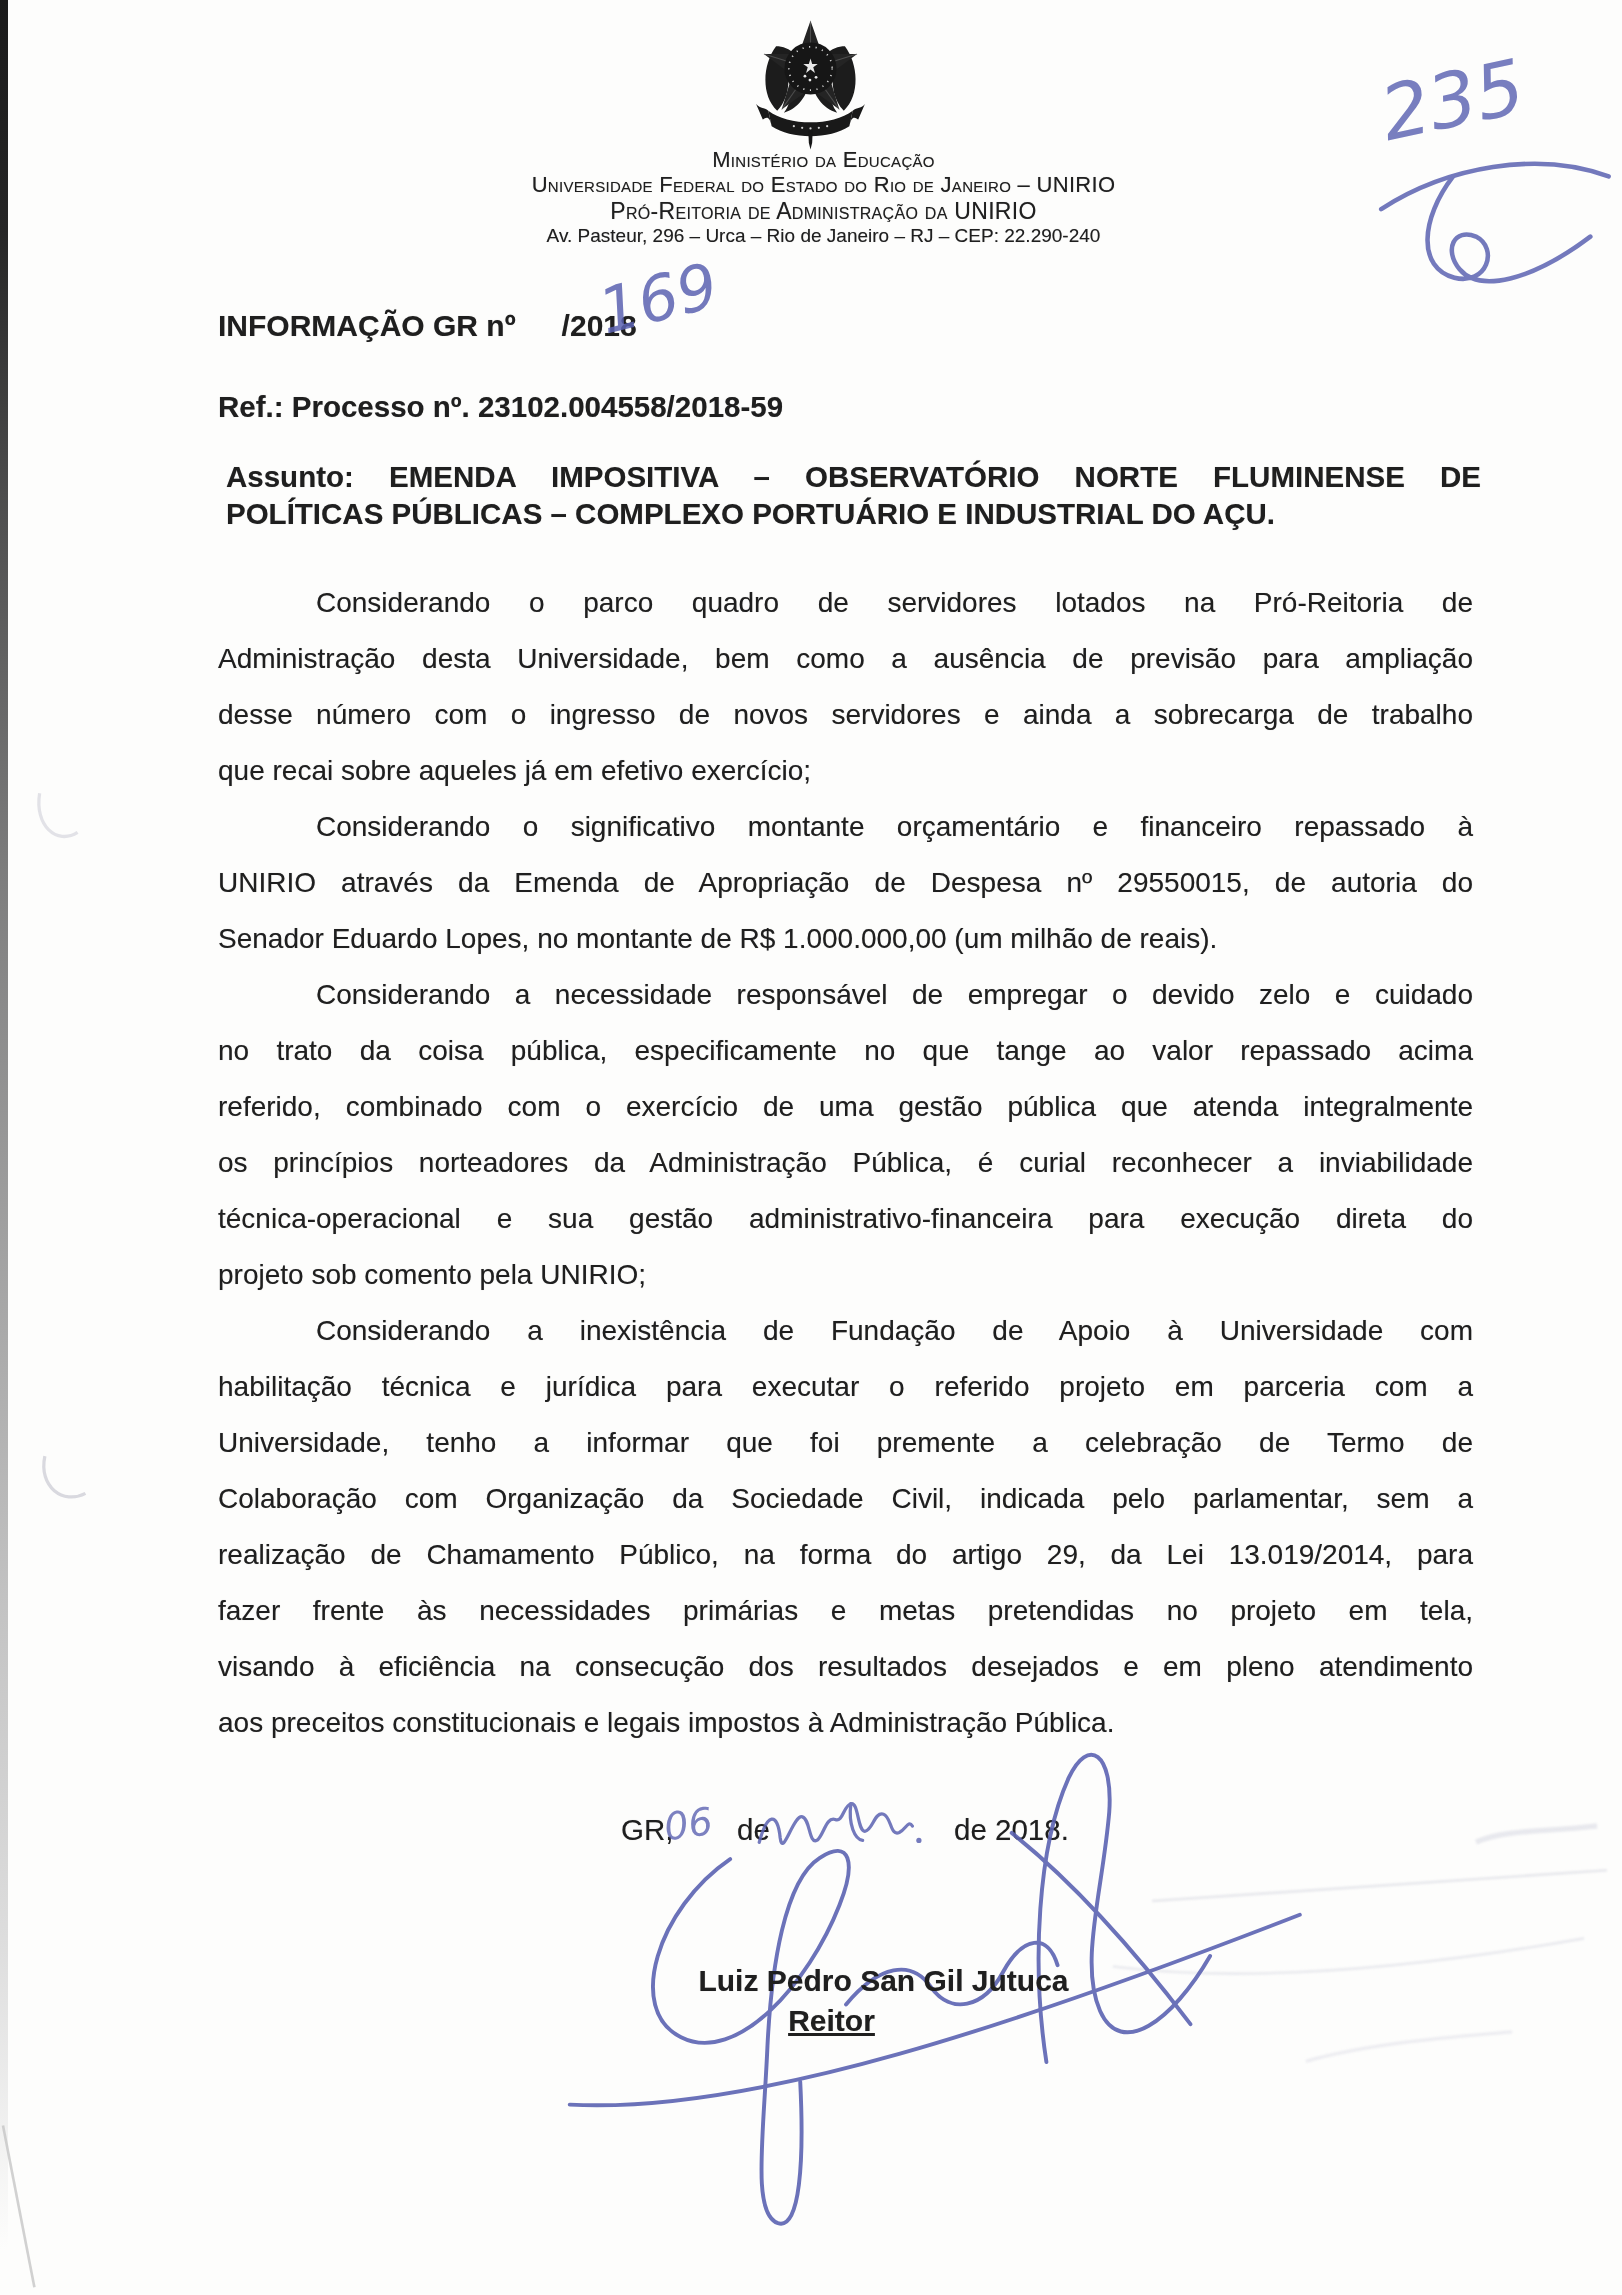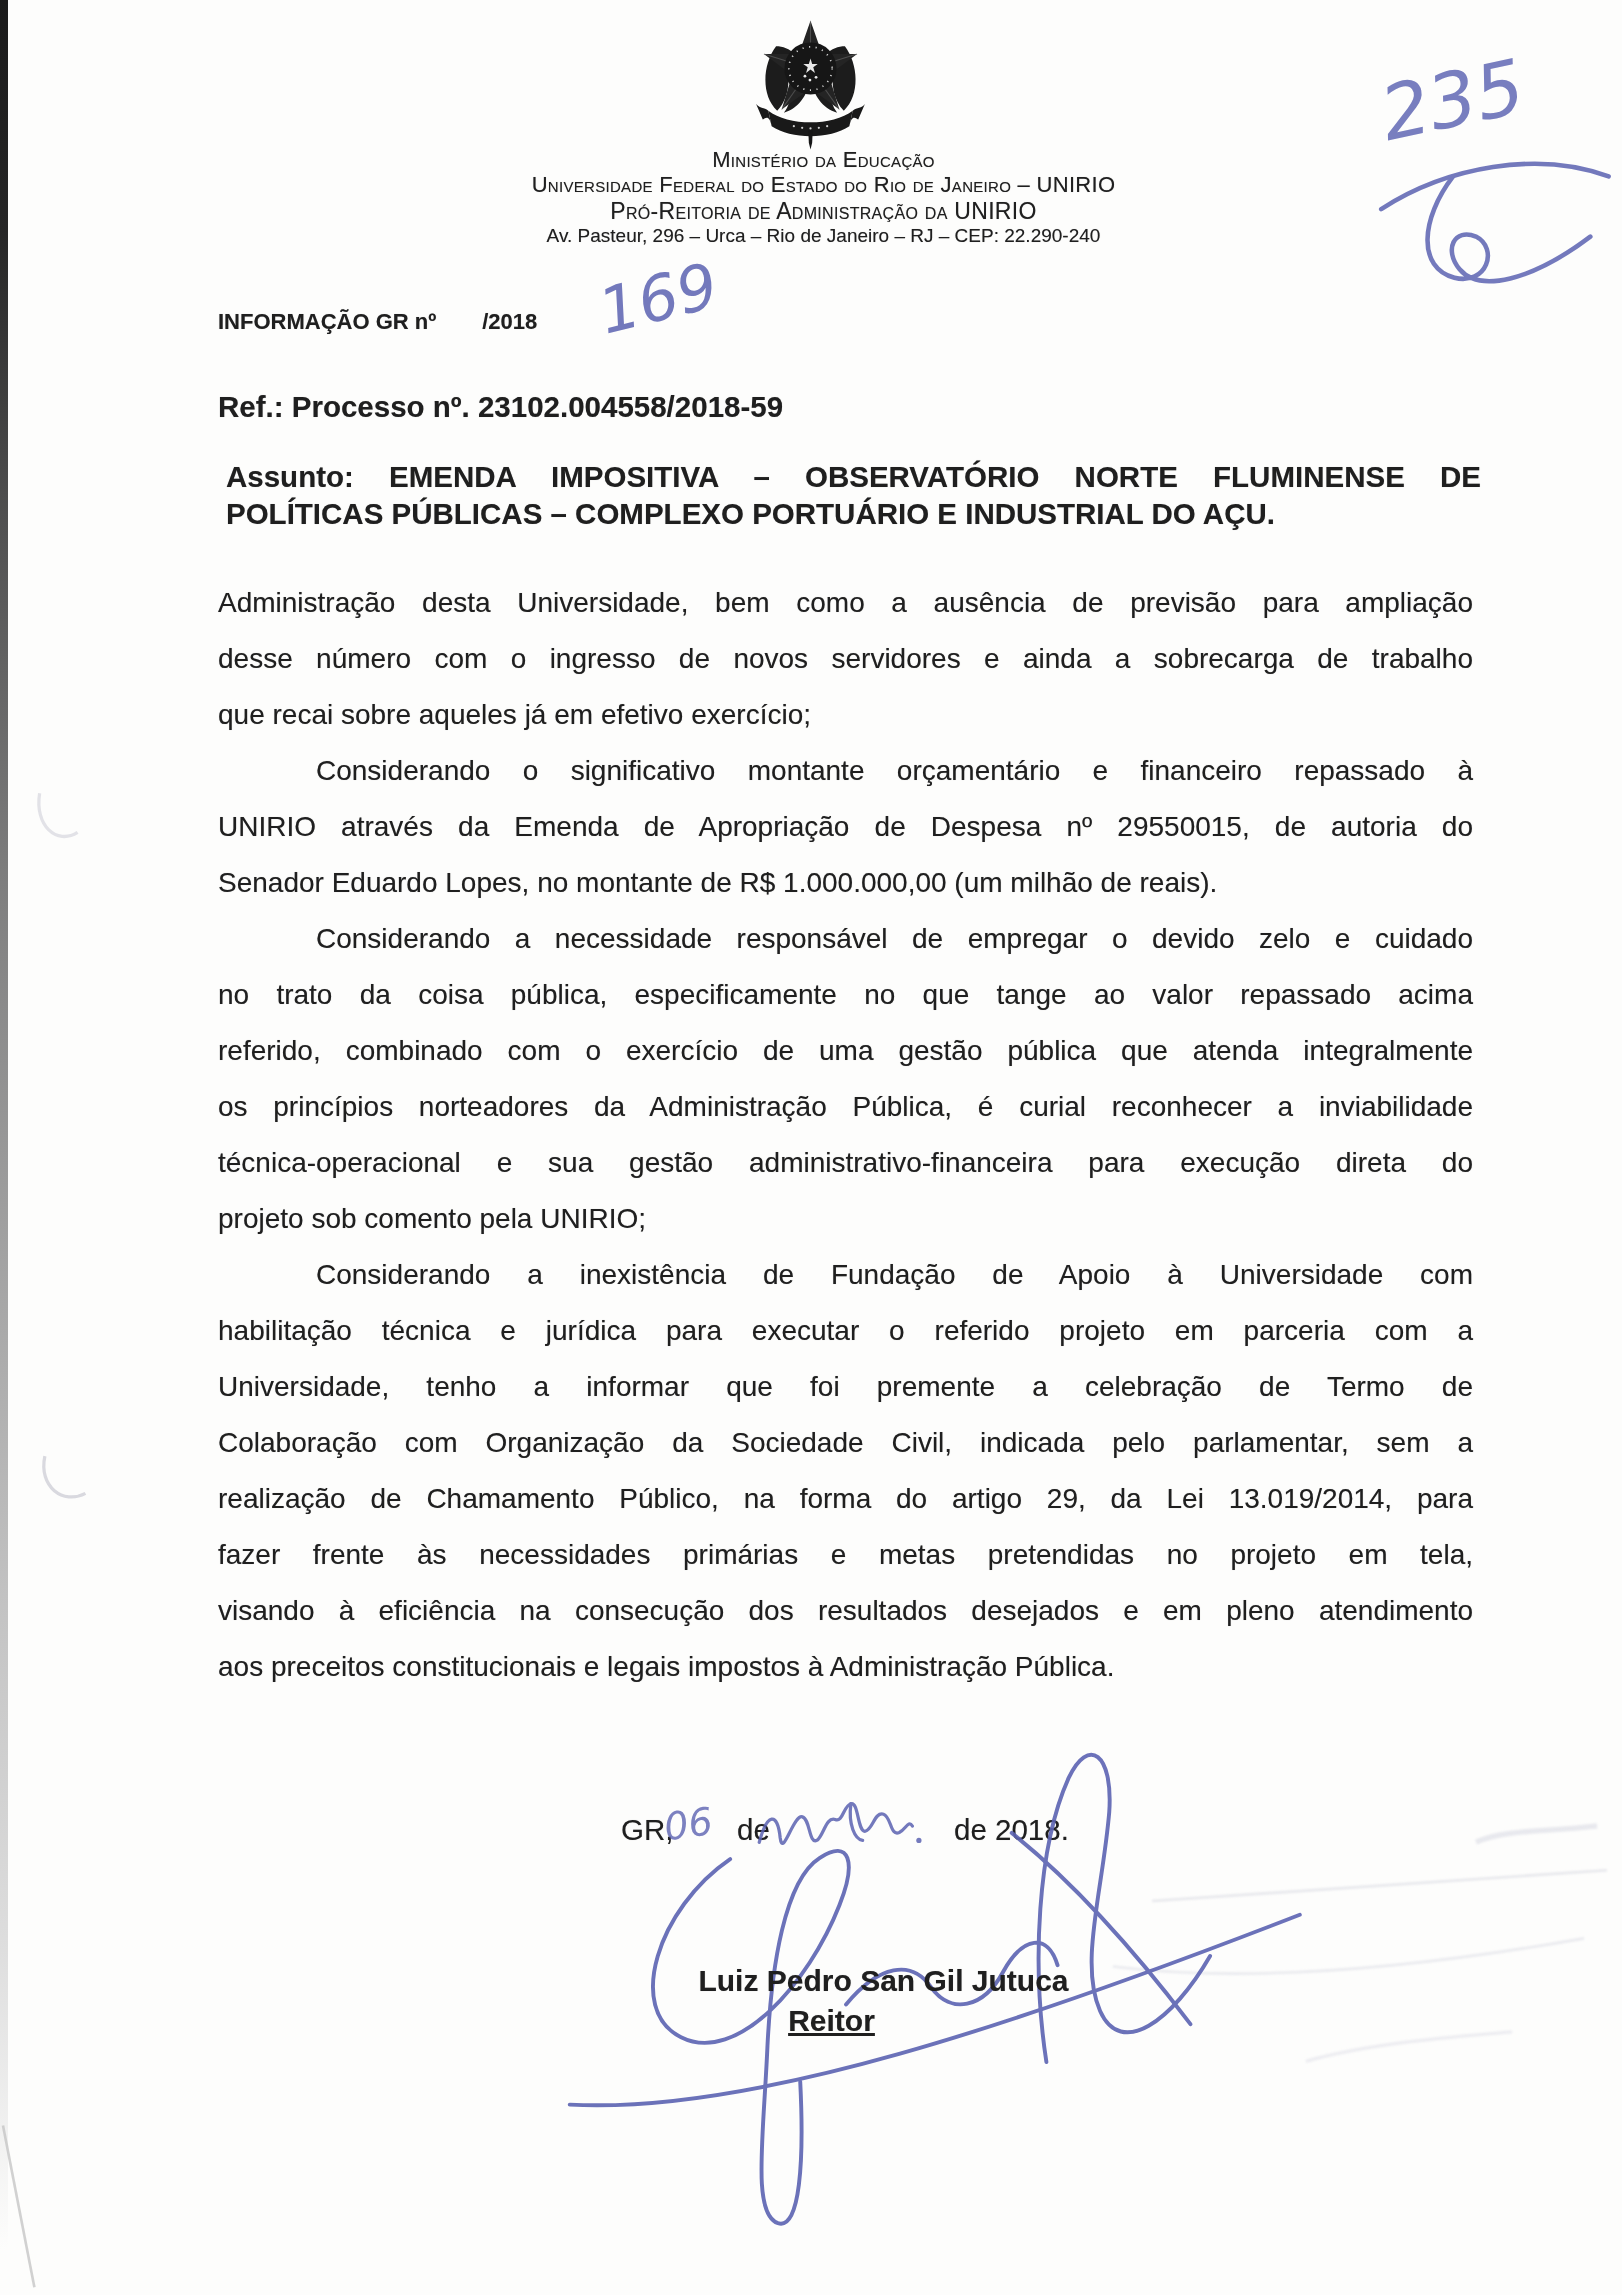--- a/index.html
+++ b/index.html
@@ -17,21 +17,21 @@
   
   .hdr{ position:absolute; left:12px; width:1623px; text-align:center; }
   .sc{ font-variant:small-caps; letter-spacing:0.3px; }
   .h1{ top:147px; font-size:22px; }
   .h2{ top:172px; font-size:22px; }
   .h3{ top:198px; font-size:23px; }
   .h4{ top:225px; font-size:19px; }
   .h5{ top:246px; font-size:19px; }
   .crest{ position:absolute; left:755px; top:17px; }
   
-  .info-line{ position:absolute; left:218px; top:309px; font-size:22px; font-weight:bold; display:flex; align-items:flex-end;}
+  .info-line{ position:absolute; left:218px; top:309px; font-size:30px; font-weight:bold; display:flex; align-items:flex-end;}
   .info-spacer{ display:inline-block; width:46px; }
   .ref-line{ position:absolute; left:218px; top:390px; font-size:29.5px; font-weight:bold; }
   .subject{ position:absolute; left:218px; top:458px; width:1255px; font-size:29.5px; font-weight:bold; line-height:37px;margin-left:8px; }
   
   .body-block{ position:absolute; left:218px; top:575px; width:1255px; font-size:28px; line-height:56px; }
   .bl{ height:56px; overflow:visible; }
   .jl{ text-align:justify; text-align-last:justify; }
   .ll{ text-align:left; }
   .ind{ text-indent:98px; }
   
@@ -123,20 +123,21 @@
   </svg>
 
   <div class="ref-line txt">Ref.: Processo nº. 23102.004558/2018-59</div>
 
   <div class="subject">
     <div class="jl txt">Assunto: EMENDA IMPOSITIVA – OBSERVATÓRIO NORTE FLUMINENSE DE</div>
     <div class="ll txt">POLÍTICAS PÚBLICAS – COMPLEXO PORTUÁRIO E INDUSTRIAL DO AÇU.</div>
   </div>
 
   <div class="body-block">
+    <div class="bl jl ind txt">Considerando o parco quadro de servidores lotados na Pró-Reitoria de</div>
     <div class="bl jl txt">Administração desta Universidade, bem como a ausência de previsão para ampliação</div>
     <div class="bl jl txt">desse número com o ingresso de novos servidores e ainda a sobrecarga de trabalho</div>
     <div class="bl ll txt">que recai sobre aqueles já em efetivo exercício;</div>
     <div class="bl jl ind txt">Considerando o significativo montante orçamentário e financeiro repassado à</div>
     <div class="bl jl txt">UNIRIO através da Emenda de Apropriação de Despesa nº 29550015, de autoria do</div>
     <div class="bl ll txt">Senador Eduardo Lopes, no montante de R$ 1.000.000,00 (um milhão de reais).</div>
     <div class="bl jl ind txt">Considerando a necessidade responsável de empregar o devido zelo e cuidado</div>
     <div class="bl jl txt">no trato da coisa pública, especificamente no que tange ao valor repassado acima</div>
     <div class="bl jl txt">referido, combinado com o exercício de uma gestão pública que atenda integralmente</div>
     <div class="bl jl txt">os princípios norteadores da Administração Pública, é curial reconhecer a inviabilidade</div>

